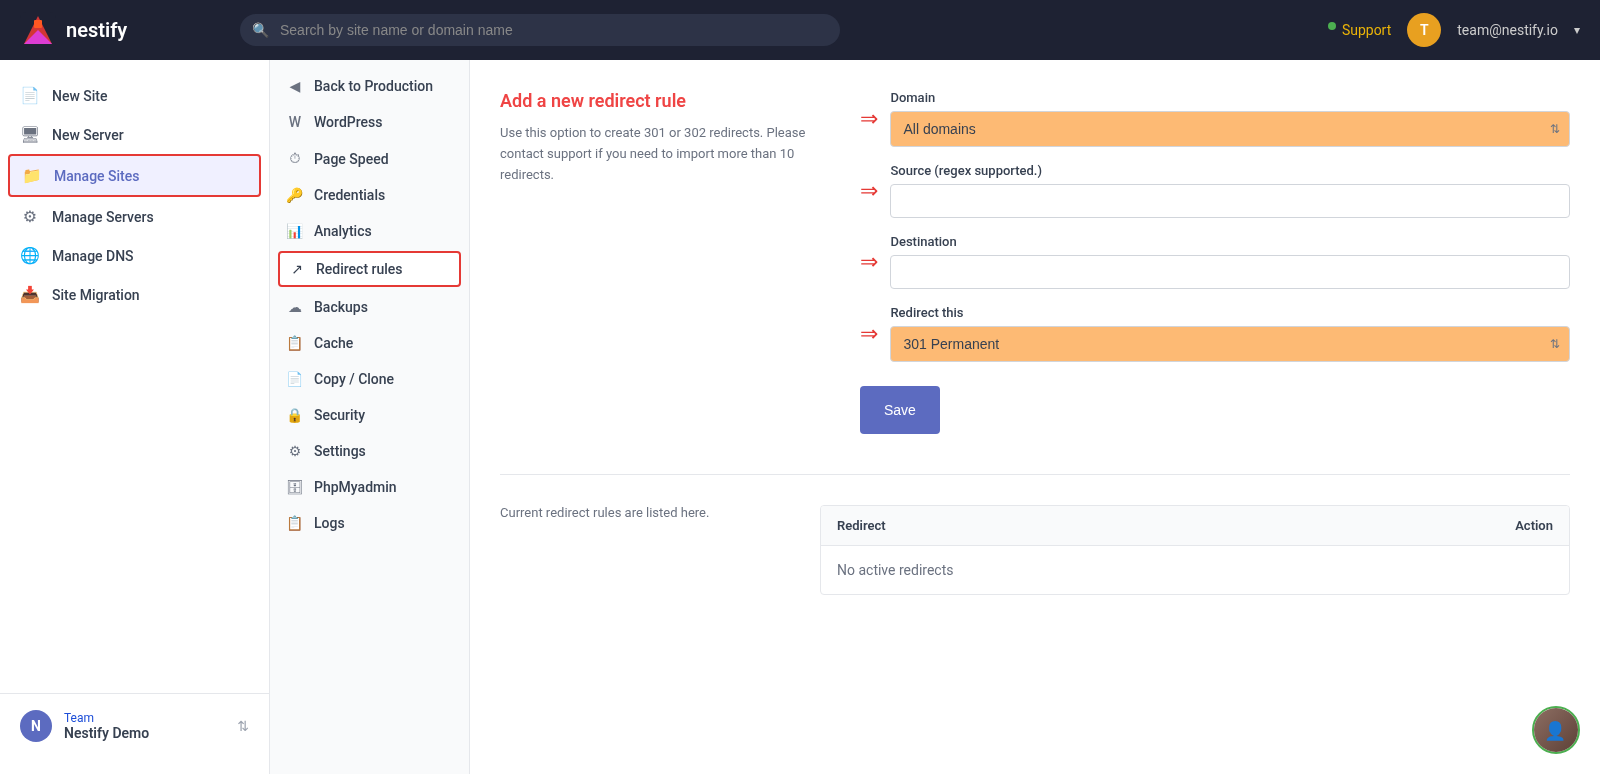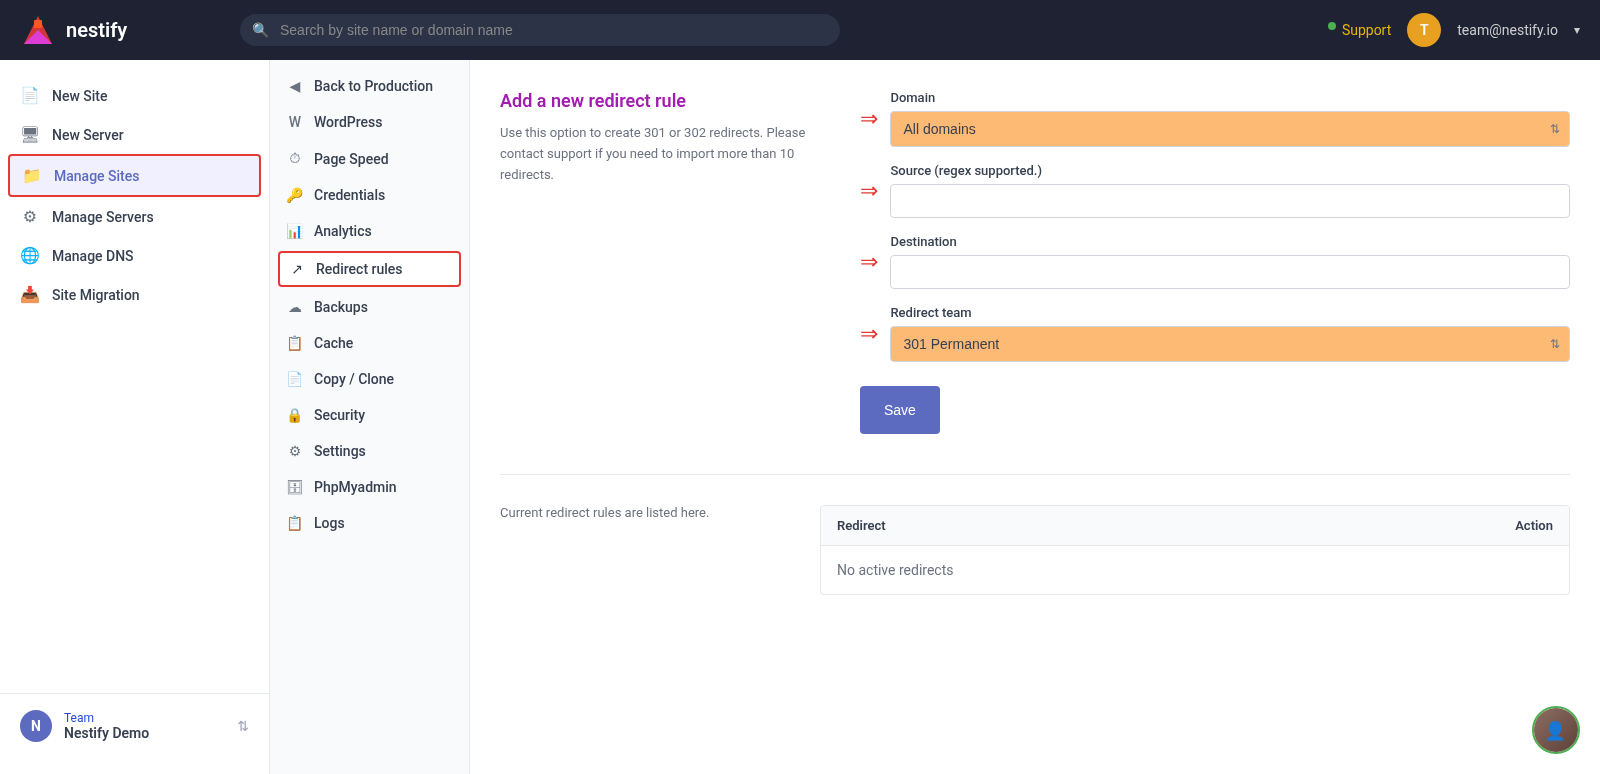--- a/index.html
+++ b/index.html
@@ -213,21 +213,21 @@
       gap: 40px;
       margin-bottom: 40px;
     }
     .form-description {
       min-width: 280px;
       max-width: 320px;
     }
     .form-title {
       font-size: 18px;
       font-weight: 600;
-      color: #a21caf;
+      color: #ef4444;
       margin-bottom: 12px;
     }
     .form-desc-text {
       font-size: 13px;
       color: #6b7280;
       line-height: 1.6;
     }
     .form-fields {
       flex: 1;
     }
@@ -541,21 +541,21 @@
               <input type="text" class="field-input" style="">
             </div>
           </div>
         </div>
 
         
         <div class="field-group">
           <div class="arrow-row">
             <span class="red-arrow">⇒</span>
             <div style="flex:1">
-              <label class="field-label">Redirect team</label>
+              <label class="field-label">Redirect this</label>
               <div class="select-wrapper">
                 <select class="field-select">
                   <option>301 Permanent</option>
                   <option>302 Temporary</option>
                 </select>
                 <span class="select-arrow">⇅</span>
               </div>
             </div>
           </div>
         </div>

